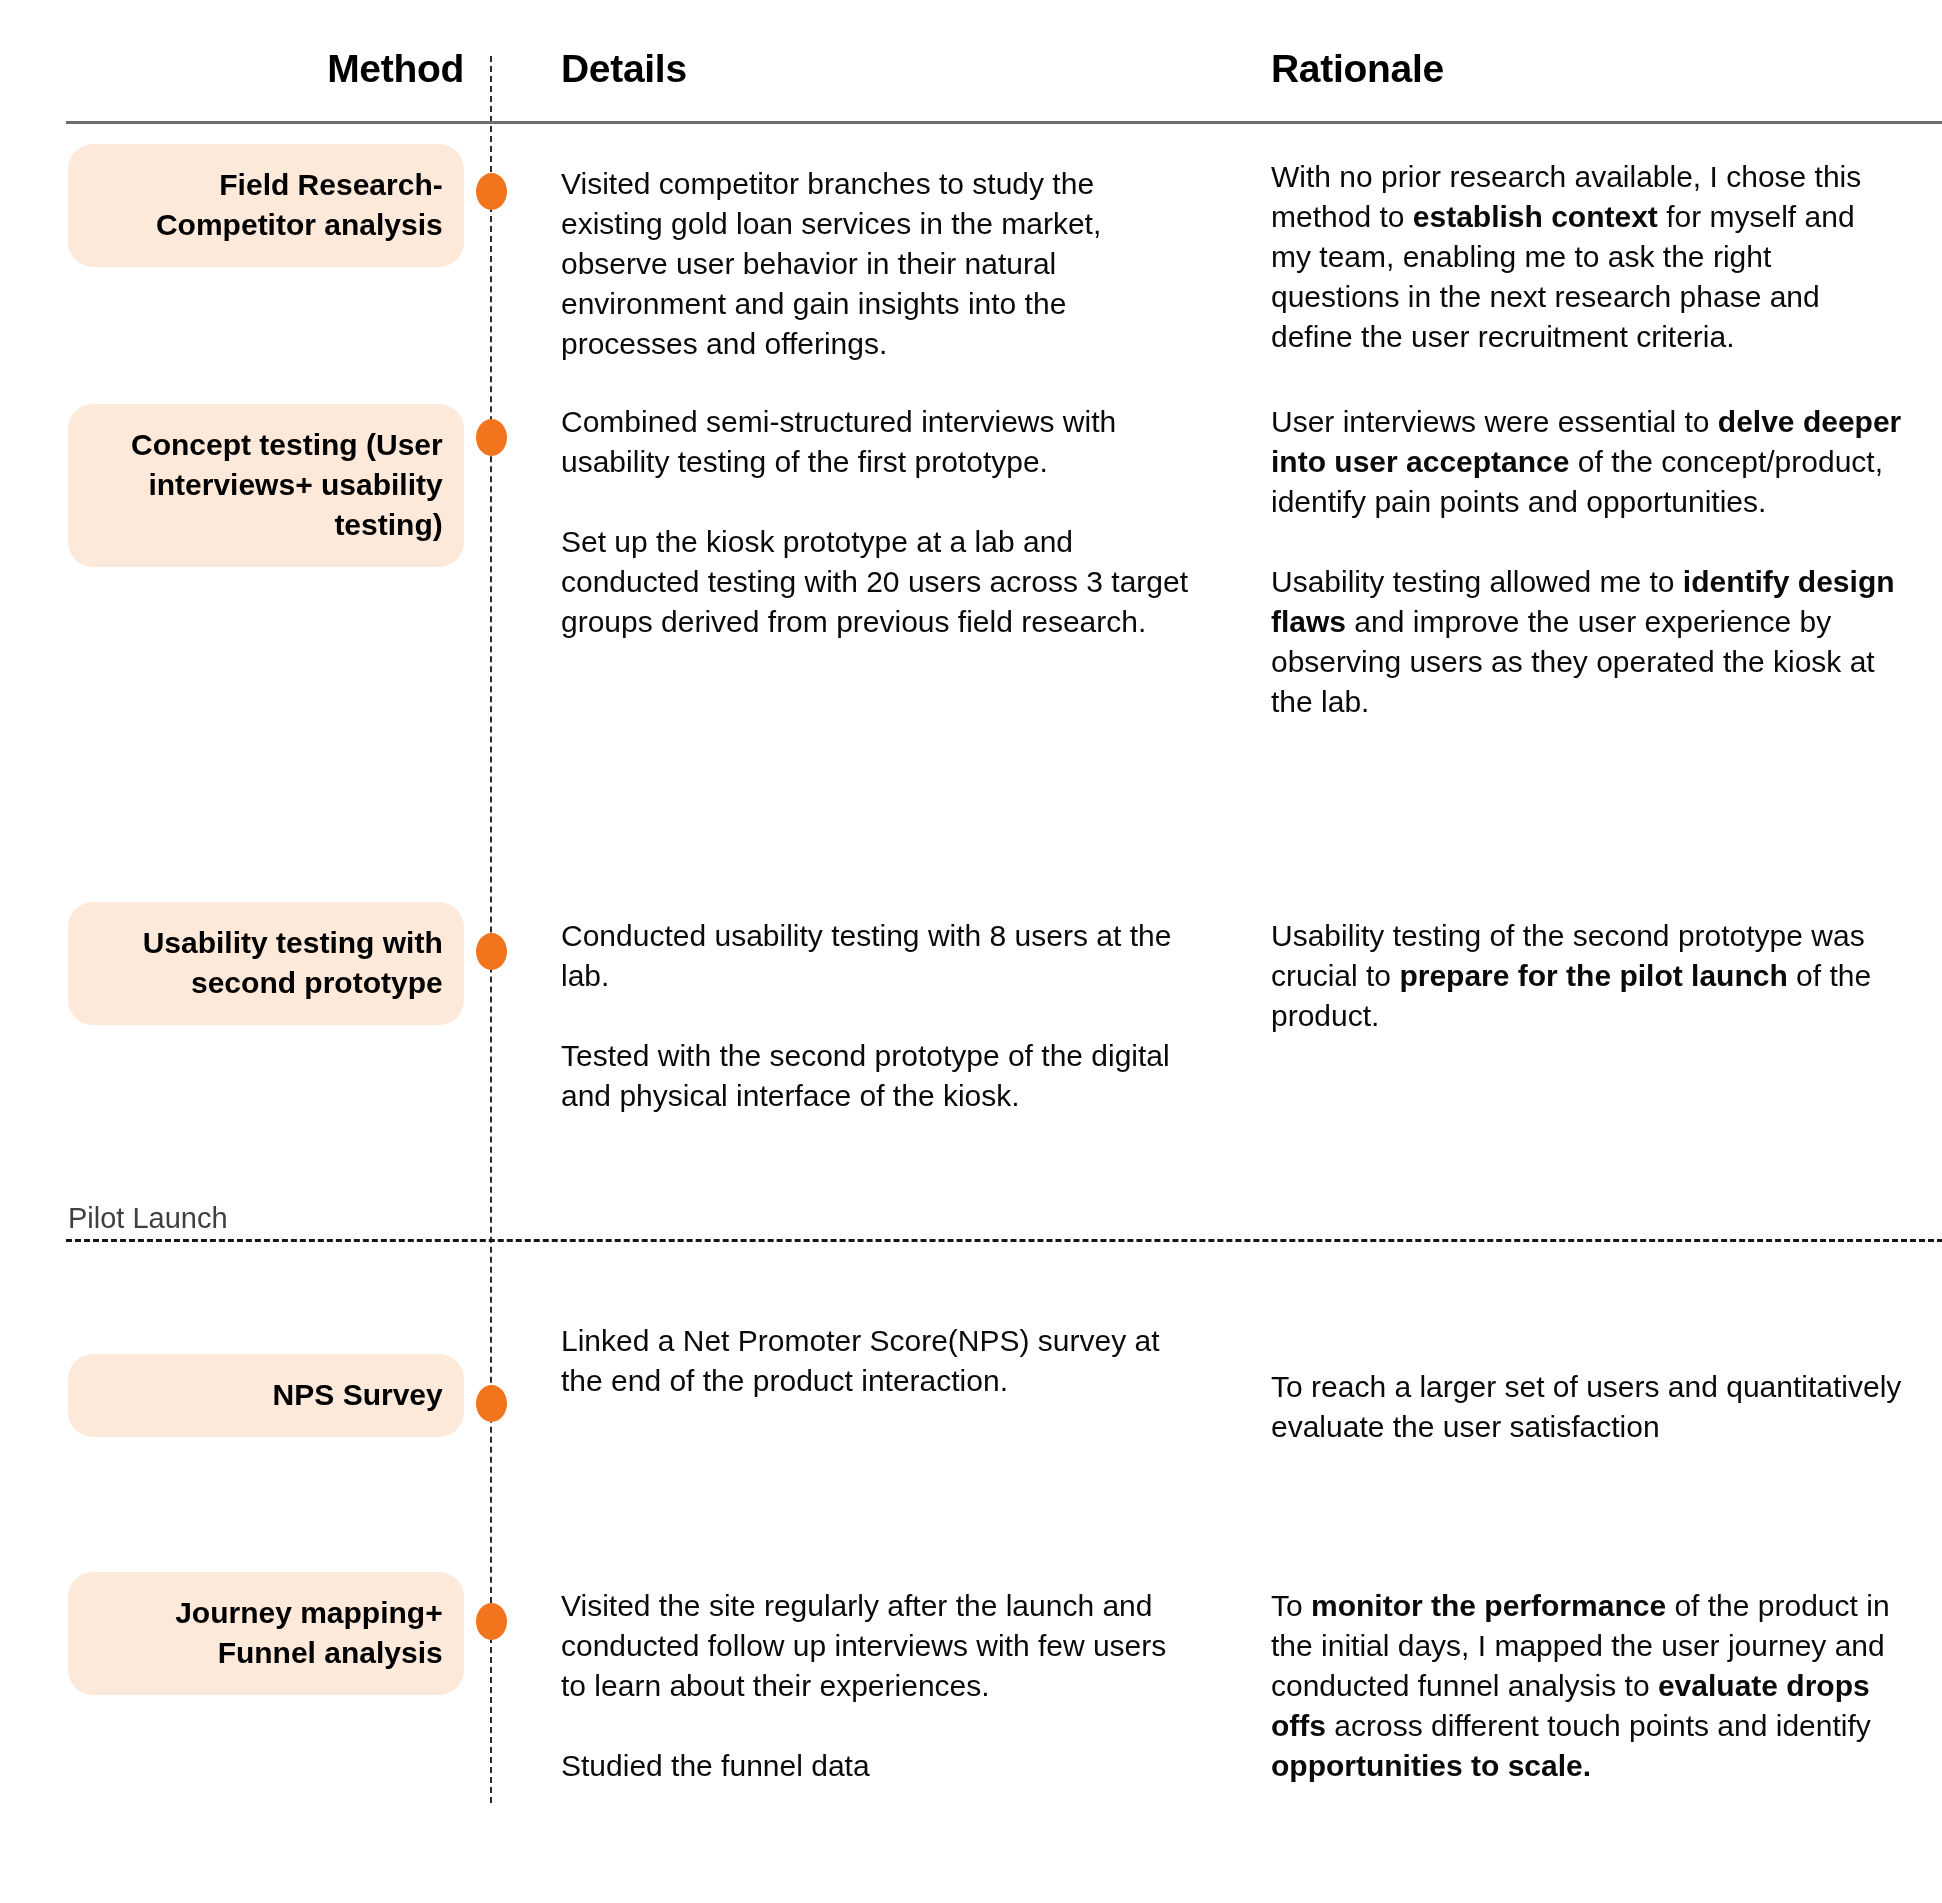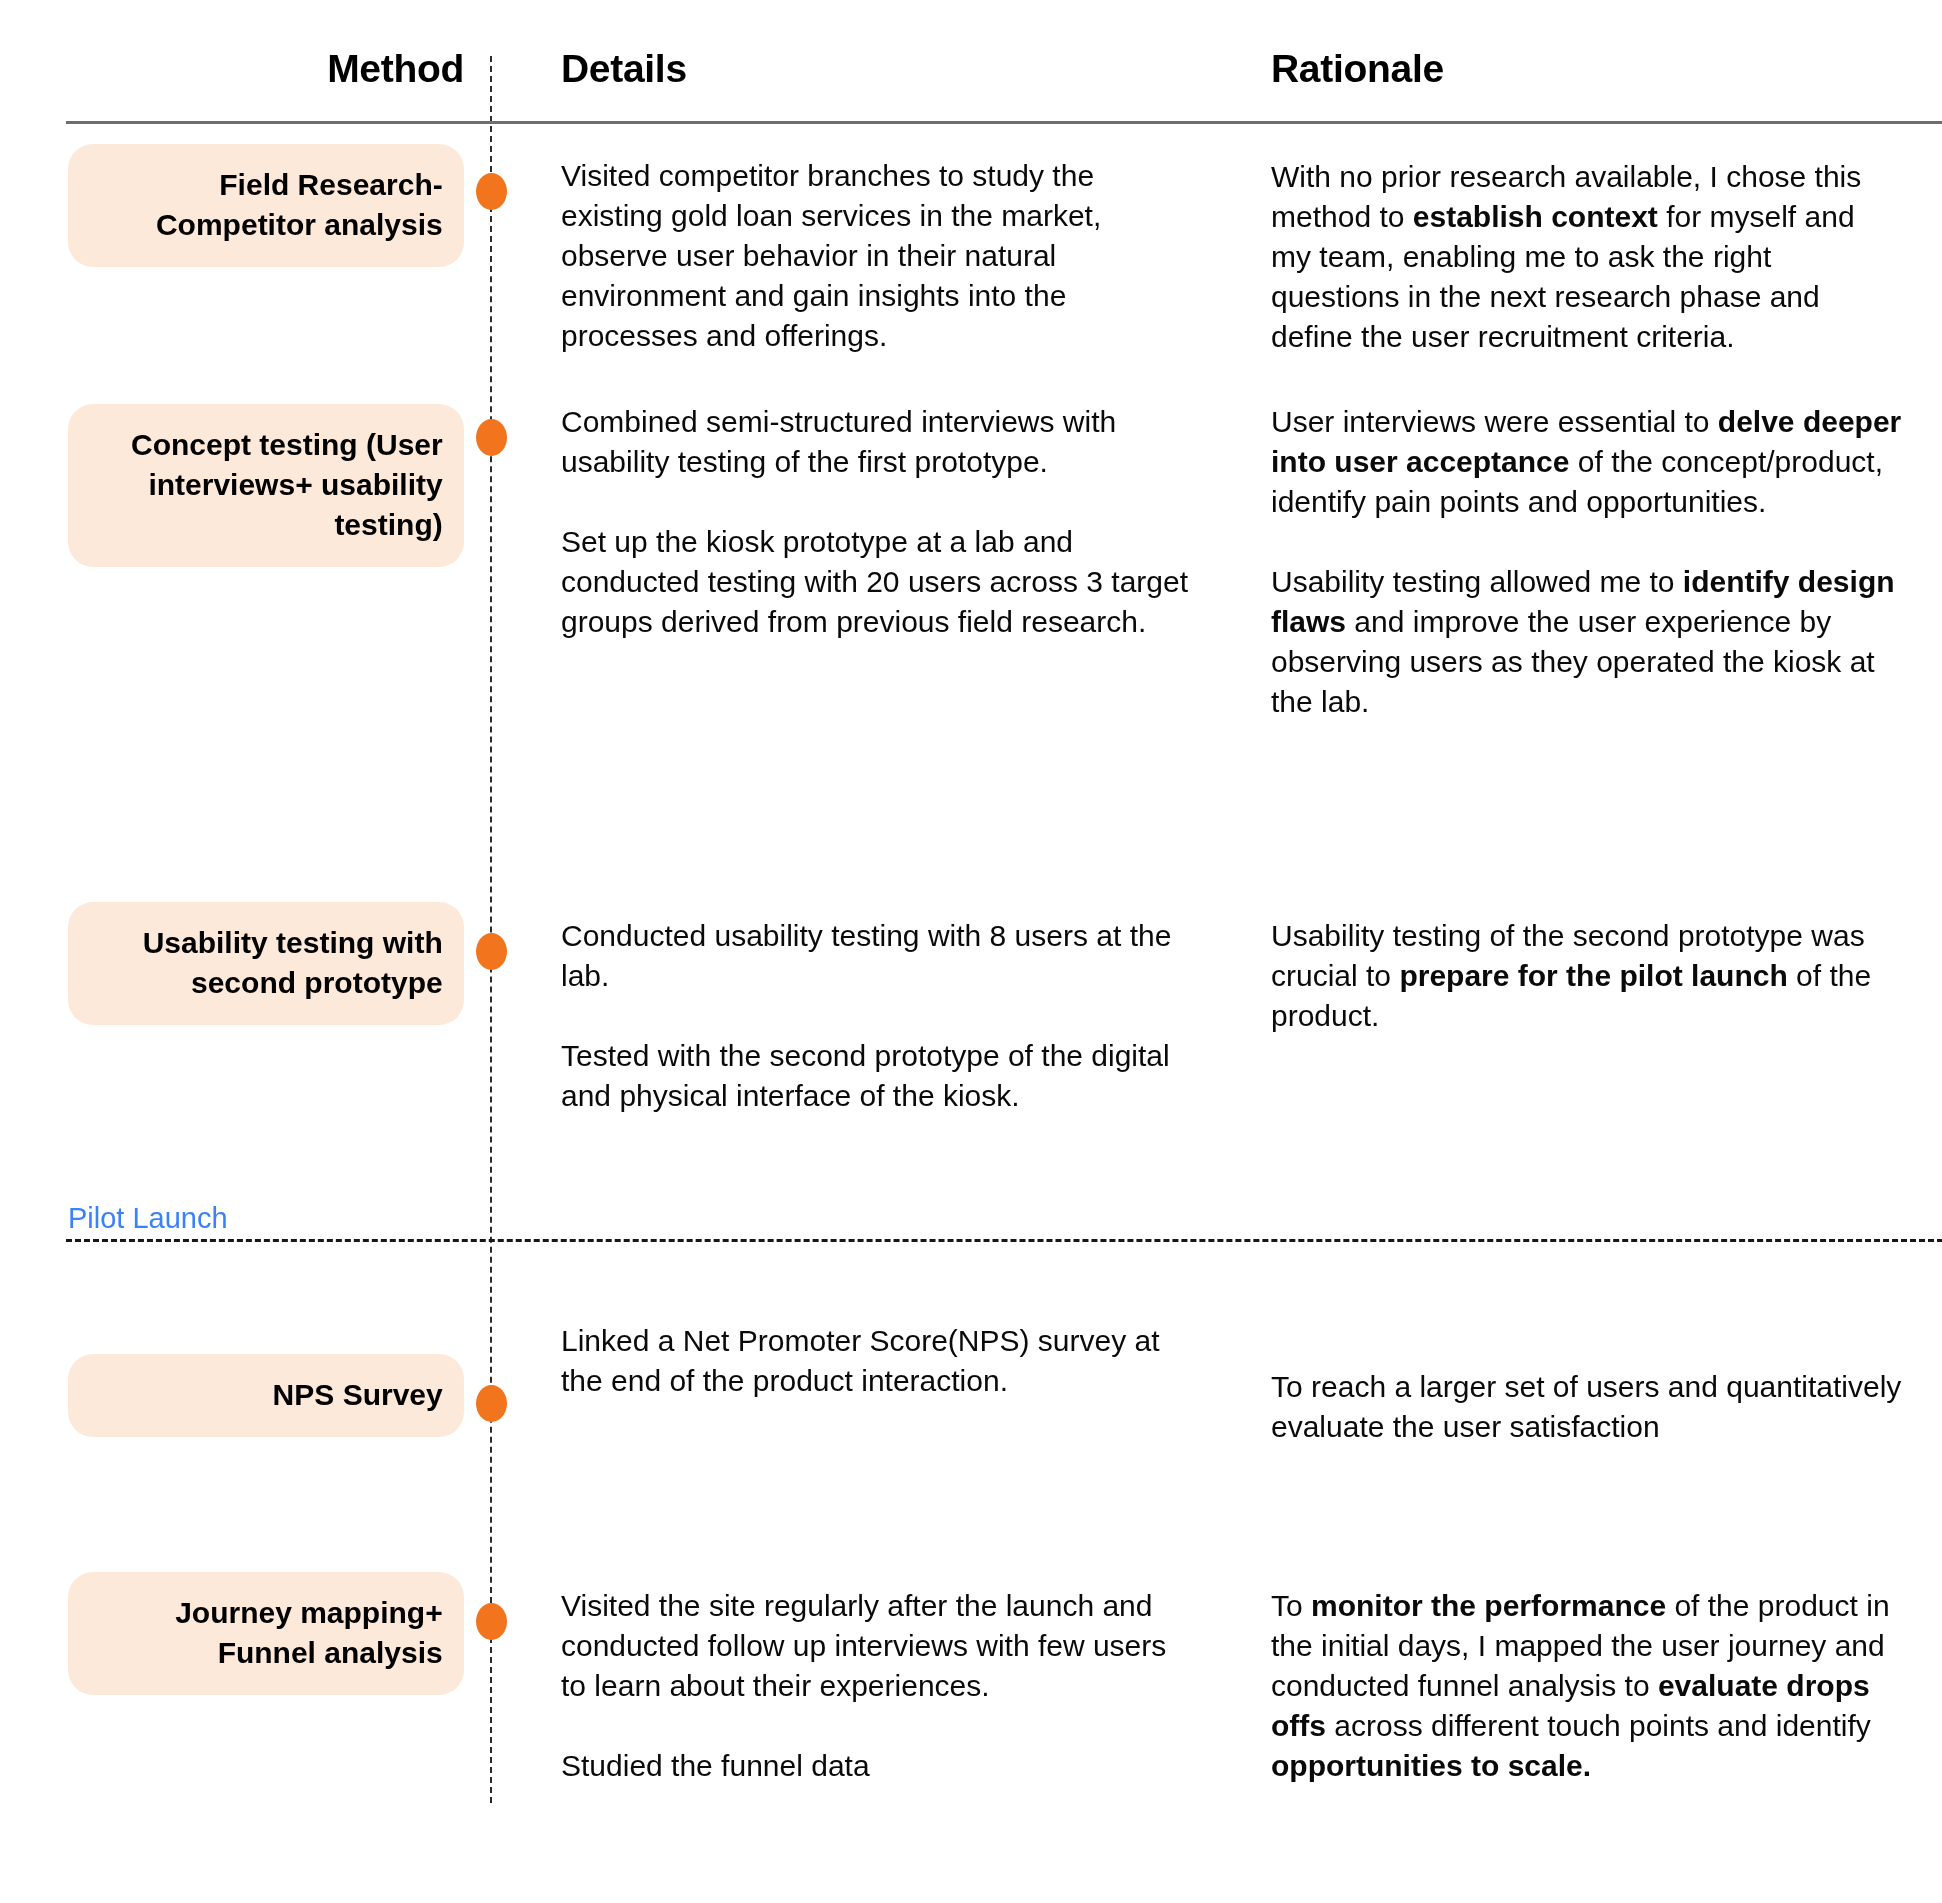--- a/index.html
+++ b/index.html
@@ -113,21 +113,21 @@
     position: absolute;
     left: 0;
     width: 100%;
   }
   .pilot-label {
     position: absolute;
     left: 68px;
     bottom: 5.8px;
     font-size: 29px;
     line-height: 35px;
-    color: #3b82f6;
+    color: #404040;
     white-space: nowrap;
   }
   .pilot-rule {
     position: absolute;
     left: 66px;
     right: 0px;
     bottom: 0;
     height: 0;
     border-top: 3.9px dashed #171717;
   }
@@ -146,21 +146,21 @@
   </div>
 
   <div class="header-rule"></div>
 
   <div id="rows-container">
       <div class="row" style="top: 0px;">
         <div class="method-cell" style="top: 144px;">
           <div class="method-label">Field Research- Competitor analysis</div>
         </div>
         <div class="dot" style="top: 173px;"></div>
-        <div class="details-cell" style="top: 156px;">
+        <div class="details-cell" style="top: 164px;">
           <p class="para">Visited competitor branches to study the existing gold loan services in the market, observe user behavior in their natural environment and gain insights into the processes and offerings.</p>
         </div>
         <div class="rationale-cell" style="top: 157px;">
           <p class="para">With no prior research available, I chose this method to <b>establish context</b> for myself and my team, enabling me to ask the right questions in the next research phase and define the user recruitment criteria.</p>
         </div>
       </div>
       <div class="row" style="top: 0px;">
         <div class="method-cell" style="top: 404px;">
           <div class="method-label">Concept testing (User interviews+ usability testing)</div>
         </div>

